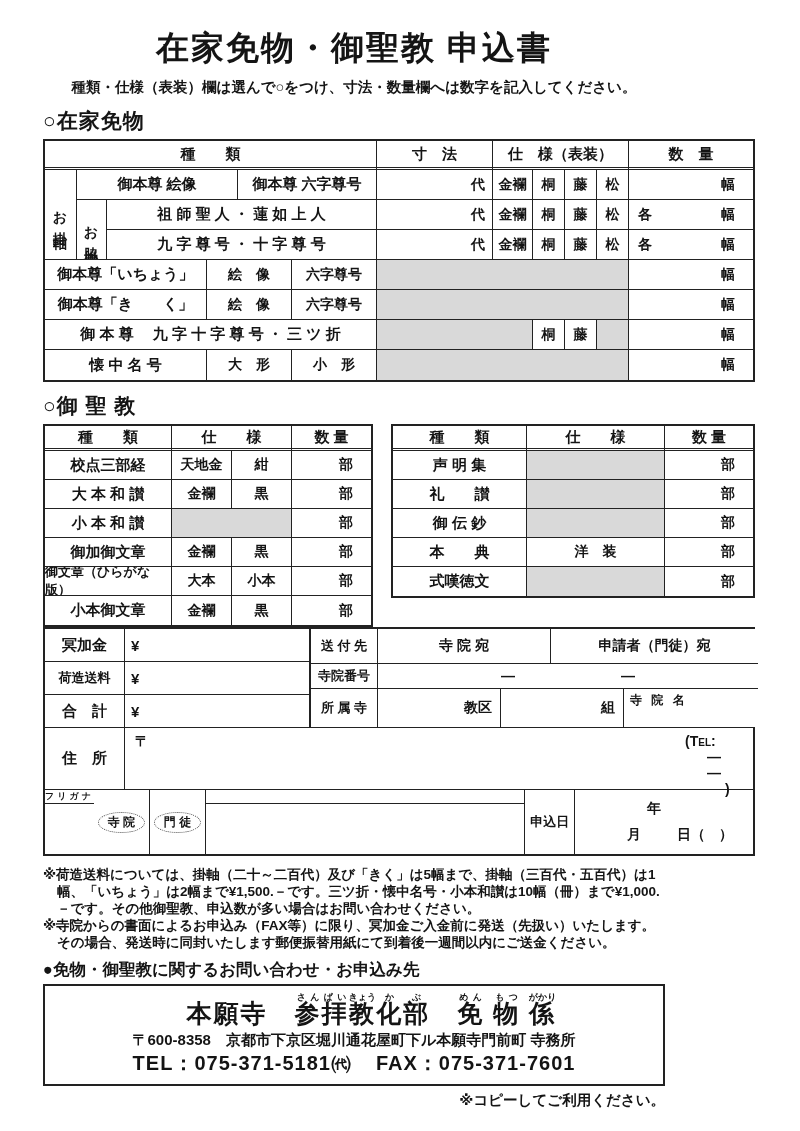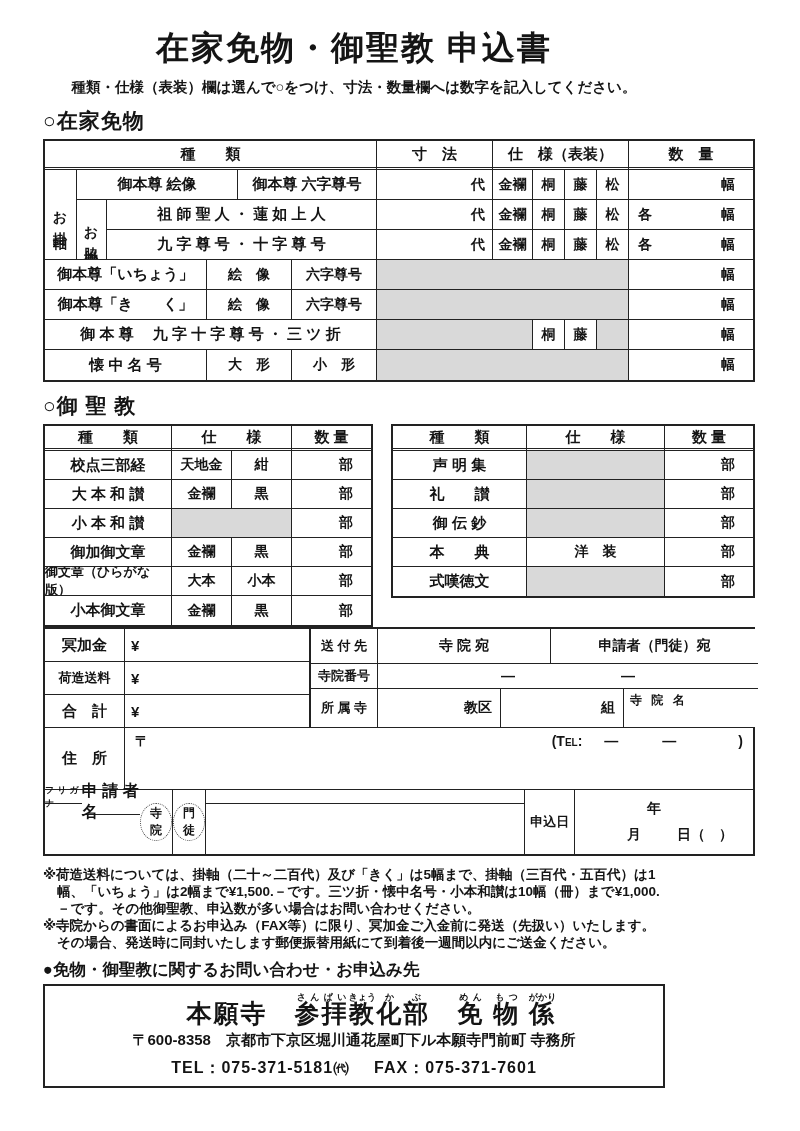--- a/index.html
+++ b/index.html
@@ -43,21 +43,21 @@
   .secA { display:flex; border-bottom:1px solid #222; }
   .secA-left { width:265px; display:grid; grid-template-columns:80px 185px; grid-template-rows:33px 33px 32px; }
   .secA-right { width:447px; border-left:1px solid #222; display:grid;
                 grid-template-columns:67px 123px 50px 73px 134px; grid-template-rows:35px 25px 38px; }
   .lab { font-size:15px; }
   .lab-s { font-size:13px; }
   .yen { justify-content:flex-start; padding-left:6px; font-size:15px; }
   .secB { height:62px; border-bottom:1px solid #222; display:flex; }
   .secB .lab { width:80px; border-right:1px solid #222; }
   .addr-area { flex:1; display:flex; justify-content:space-between; align-items:flex-start; padding:5px 10px 0 10px; font-size:14px; font-weight:600; }
-  .telgrp { display:flex; align-items:flex-start; }
+  .telgrp { display:flex; align-items:flex-start;flex-direction:column; }
   .telgrp .sp { display:inline-block; width:58px; text-align:center; }
   .tel-open { font-variant:small-caps; }
   .secC { height:64px; display:flex; }
   .labC { width:162px; border-right:1px solid #222; display:flex; flex-direction:row; }
   .furig { height:14px; border-bottom:1px solid #222; font-size:9px; letter-spacing:3px; display:flex; align-items:center; justify-content:center; font-weight:600; }
   .appname { height:25px; border-bottom:1px solid #222; display:flex; align-items:center; justify-content:center; font-size:16px; font-weight:bold; }
   .jm-row { flex:1; display:flex; }
   .jm { flex:1; display:flex; align-items:center; justify-content:center; }
   .jm:first-child { border-right:1px solid #222; }
   .oval { border:1.5px dotted #444; border-radius:50%; font-size:12px; font-weight:600; padding:1px 9px; }
@@ -68,21 +68,21 @@
   .dateC .l1 { padding-left:72px; }
   .dateC .l2 { display:flex; padding-left:52px; gap:36px; }
 
   .notes { margin-top:10px; }
   .note { font-size:13.5px; font-weight:600; line-height:17px; padding-left:14px; text-indent:-14px; }
   .contact-head { font-size:16.5px; font-weight:bold; margin-top:8px; }
   .contact-box { border:2px solid #222; margin-top:3px; padding:6px 0 7px 0; text-align:center; }
   .org { font-size:25px; font-weight:bold; letter-spacing:2px; line-height:1.1;margin-left:35px; }
   .org ruby rt { font-size:9px; font-weight:600; letter-spacing:0; }
   .org-addr { font-size:15px; font-weight:600; margin-top:3px; }
-  .org-tel { font-size:16px; font-weight:bold; margin-top:8px; letter-spacing:1px; }
+  .org-tel { font-size:20px; font-weight:bold; margin-top:0; letter-spacing:1px; }
   .org-tel span { margin:0 12px; }
   .copy-note { text-align:right; font-size:14.5px; font-weight:600; margin-top:5px; }
 </style>
 </head>
 <body>
 
 <div class="page">
 
   <div class="title">在家免物・御聖教 申込書</div>
   <div class="subtitle">種類・仕様（表装）欄は選んで○をつけ、寸法・数量欄へは数字を記入してください。</div>
@@ -254,21 +254,20 @@
             <span class="tel-open">(Tel:</span>
             <span class="sp">—</span>
             <span class="sp">—</span>
             <span style="margin-left:40px">)</span>
           </span>
       </div>
     </div>
     <div class="secC">
       <div class="labC">
         <div class="furig">フリガナ</div>
-        <div class="appname">申 請 者 名</div>
         <div class="jm-row">
           <div class="jm">
               <span class="oval">寺 院</span>
             </div>
           <div class="jm">
               <span class="oval">門 徒</span>
             </div>
         </div>
       </div>
       <div class="nameC">
@@ -293,14 +292,15 @@
   <div class="contact-head">●免物・御聖教に関するお問い合わせ・お申込み先</div>
 
   <div class="contact-box">
     <div class="org">
       <span>本願寺</span>　<ruby><span>参</span><rt>さん</rt></ruby><ruby><span>拝</span><rt>ぱい</rt></ruby><ruby><span>教</span><rt>きょう</rt></ruby><ruby><span>化</span><rt>か</rt></ruby><ruby><span>部</span><rt>ぶ</rt></ruby>　<ruby><span>免</span><rt>めん</rt></ruby> <ruby><span>物</span><rt>もつ</rt></ruby> <ruby><span>係</span><rt>がかり</rt></ruby>
     </div>
     <div class="org-addr">〒600-8358　京都市下京区堀川通花屋町下ル本願寺門前町 寺務所</div>
     <div class="org-tel"><span>TEL：075-371-5181㈹</span><span>FAX：075-371-7601</span></div>
   </div>
 
+  <div class="copy-note">※コピーしてご利用ください。</div>
 
 </div>
 
 </body></html>

